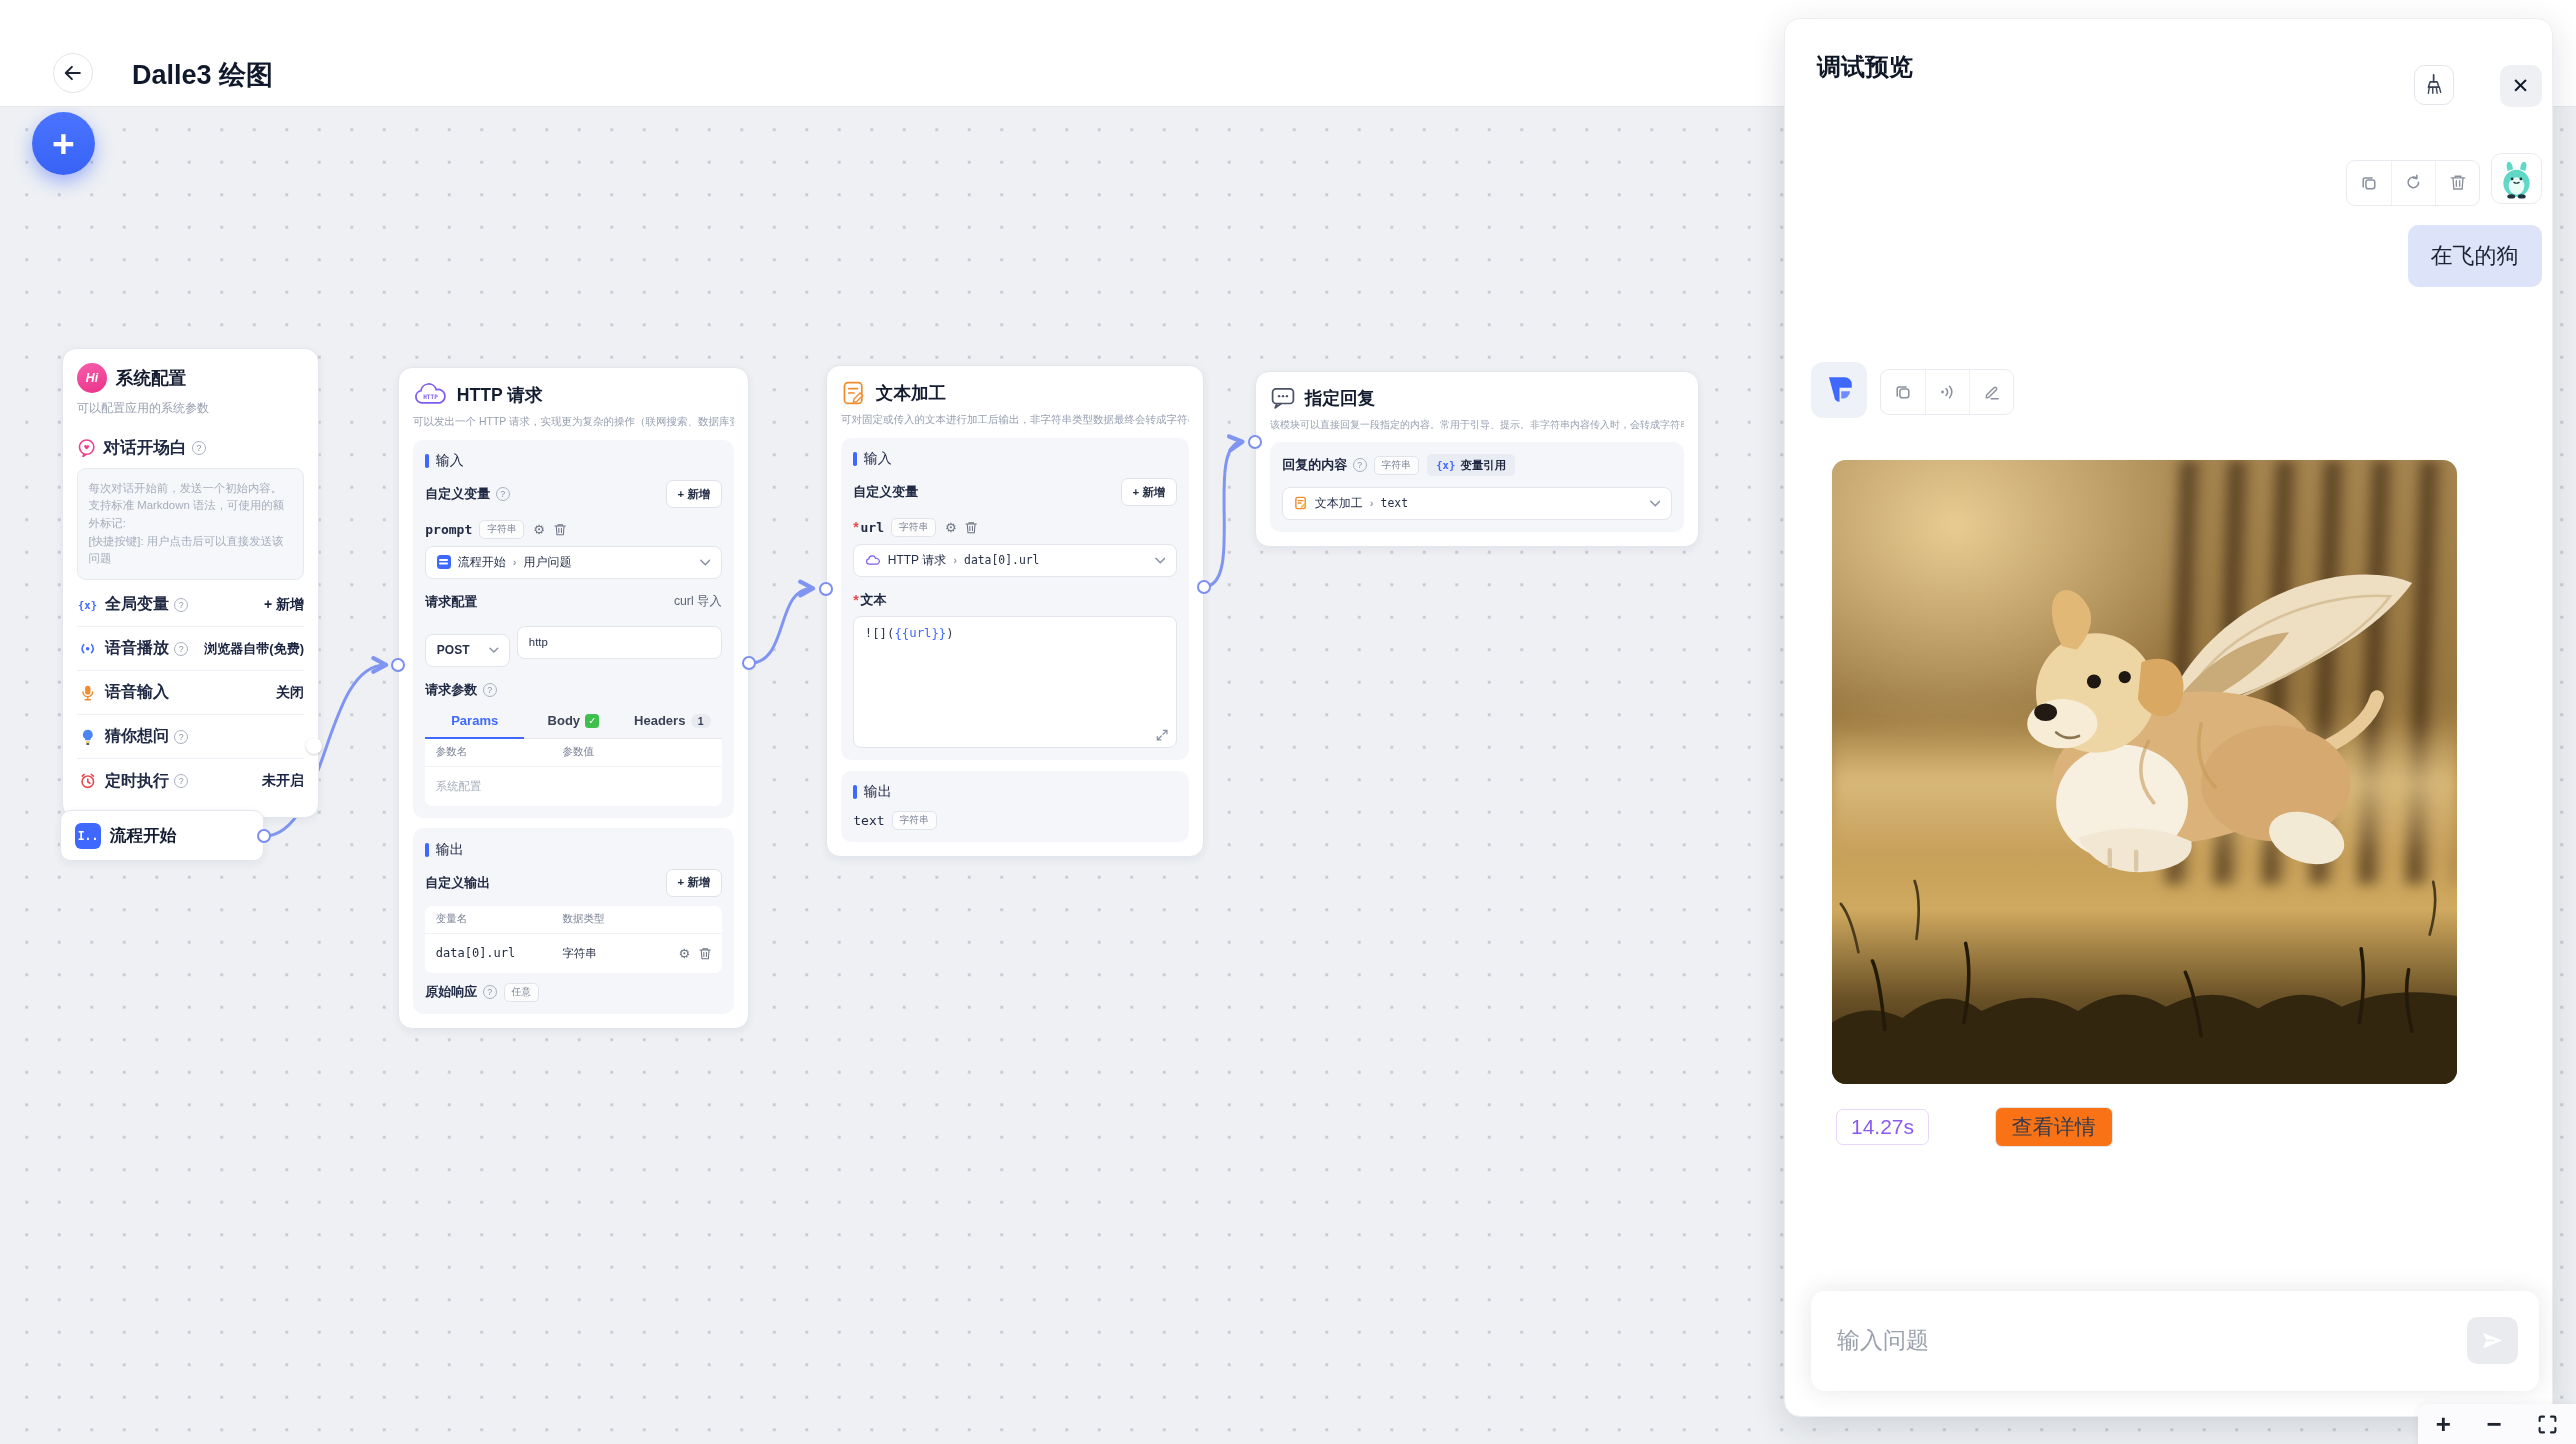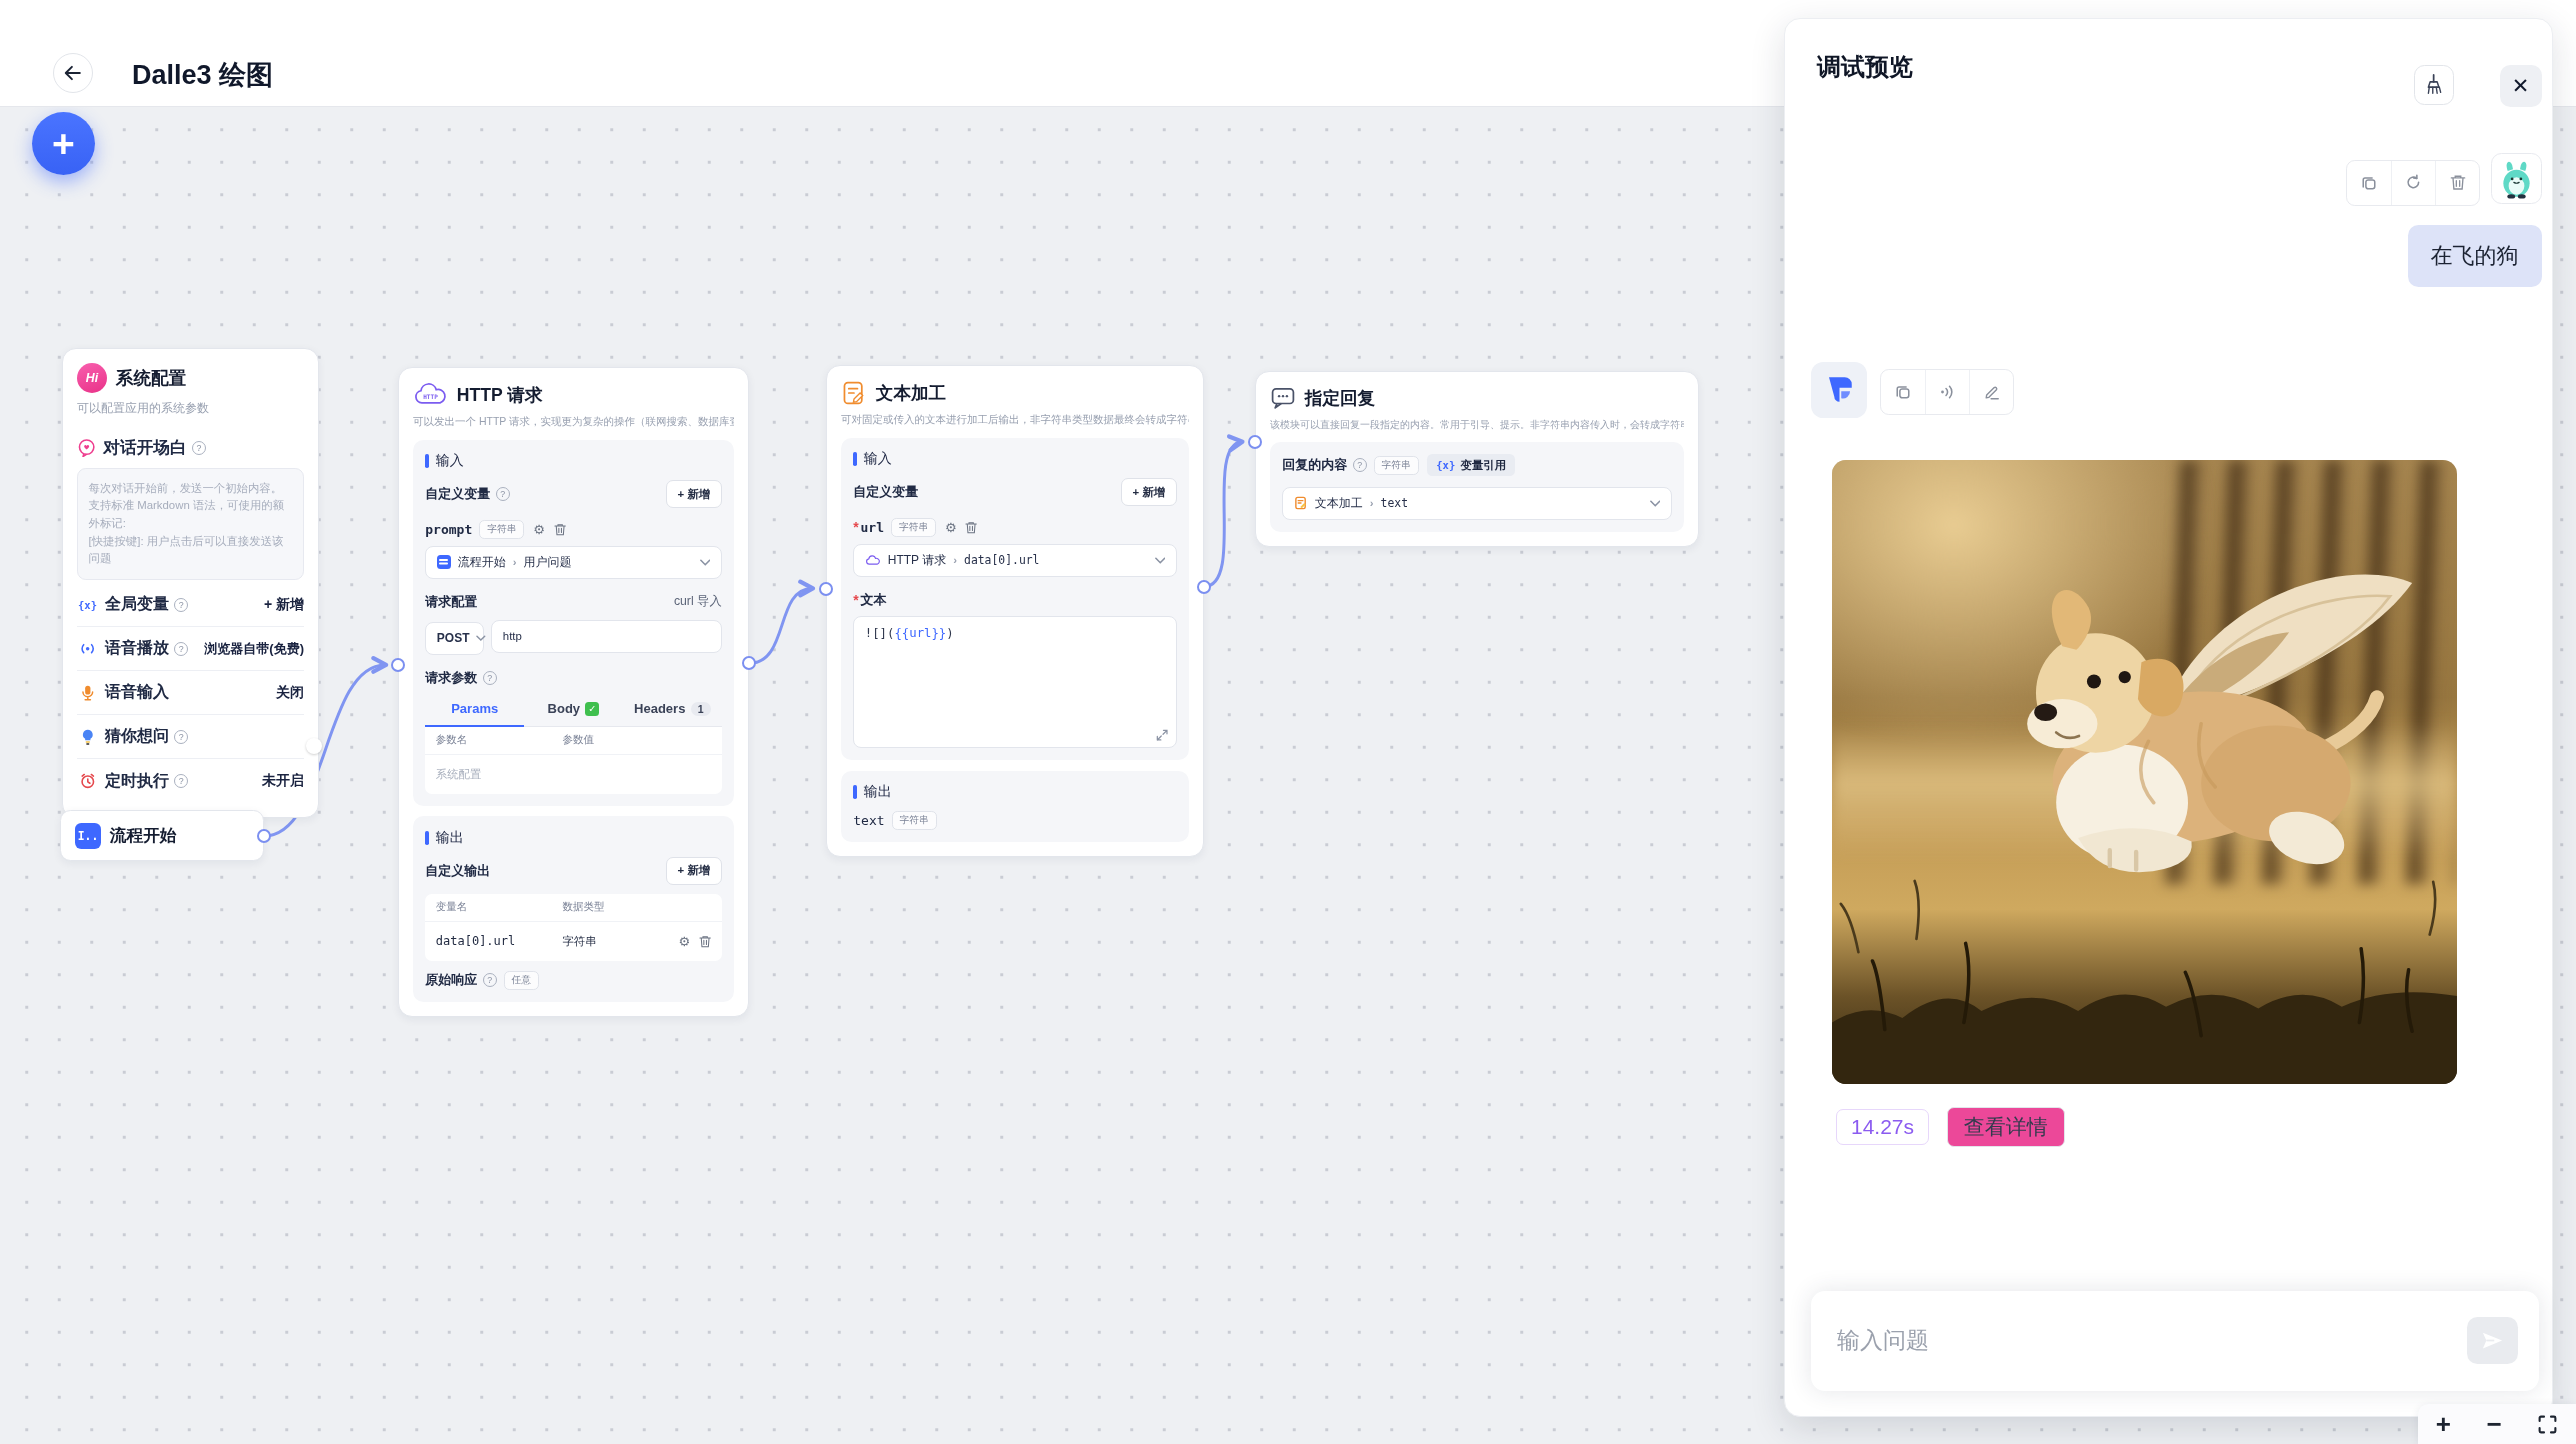--- a/index.html
+++ b/index.html
@@ -122,21 +122,21 @@
   .user-tools { right:72px; top:141px; }
   .ai-tools { left:95px; top:350px; }
   .avatar { position:absolute; border-radius:10.5px; display:flex; align-items:center; justify-content:center; }
   .user-avatar { right:10.5px; top:134px; width:51px; height:51px; background:#fff; border:0.9px solid #e8eaef; }
   .ai-avatar { left:26px; top:343px; width:56px; height:56px; background:#eef1f7; border-radius:12.3px; }
   .bubble { position:absolute; right:10.5px; top:206px; background:#dde3f8; border-radius:10.5px;
     padding:16px 23px; font-size:22px; color:#1c2333; }
   .timing { position:absolute; left:51px; top:1088px; display:flex; gap:17.6px; align-items:center; }
   .time-badge { border:1.3px solid #e7d7fb; border-radius:7px; padding:5.3px 14px; font-size:21px; color:#8b5bf0; background:#fff; }
   .detail-btn { border:1.3px solid #e2e5ea; border-radius:7px; padding:5.3px 16px; font-size:21px; color:#333b4e;
-    background:#ec4899; cursor:pointer; }
+    background:#f97316; cursor:pointer;margin-left:48px; }
   .chat-input { position:absolute; left:26px; top:1272px; width:728px; height:100px; background:#fff;
     border-radius:14px; box-shadow:0 0 23px rgba(40,50,70,.12); }
   .chat-input input { position:absolute; left:26px; top:0; width:615px; height:100px; border:none; outline:none;
     font-size:23px; color:#1b2334; background:transparent; font-family:inherit; }
   .chat-input input::placeholder { color:#9ba1ad; }
   .send-btn { position:absolute; right:21px; top:26px; width:51px; height:47px; border-radius:10.5px;
     background:#e9ebef; display:flex; align-items:center; justify-content:center; cursor:pointer; }
 
   
   .gen-image { position:absolute; left:47px; top:441px; width:625px; height:624px; border-radius:14px;
@@ -316,21 +316,21 @@
             </svg>
         </span>
       </div>
 
       <div class="frow" style="margin-top:14px;">
         <span class="lbl">请求配置</span>
         <span class="grow"></span>
         <span style="font-size:12.3px;color:#5c6579;cursor:pointer;">curl 导入</span>
       </div>
       <div class="frow" style="margin-top:7px; gap:7px;">
-        <div class="select" style="margin-top:4px; width:59px; flex:none; font-weight:600;">
+        <div class="select" style="margin-top:16px; width:85px; flex:none; font-weight:600;">
           <span>POST</span>
           <span class="caret">
             <svg width="9.7" height="6.2" viewBox="0 0 12 8">
                 <path d="M1,1.5 L6,6.5 L11,1.5" fill="none" stroke="#8a92a3" stroke-width="1.8" stroke-linecap="round"></path>
               </svg>
           </span>
         </div>
         <input class="select grow" style="margin-top: 0px; font-size: 11.4px; outline: none;" value="http">
       </div>
 

